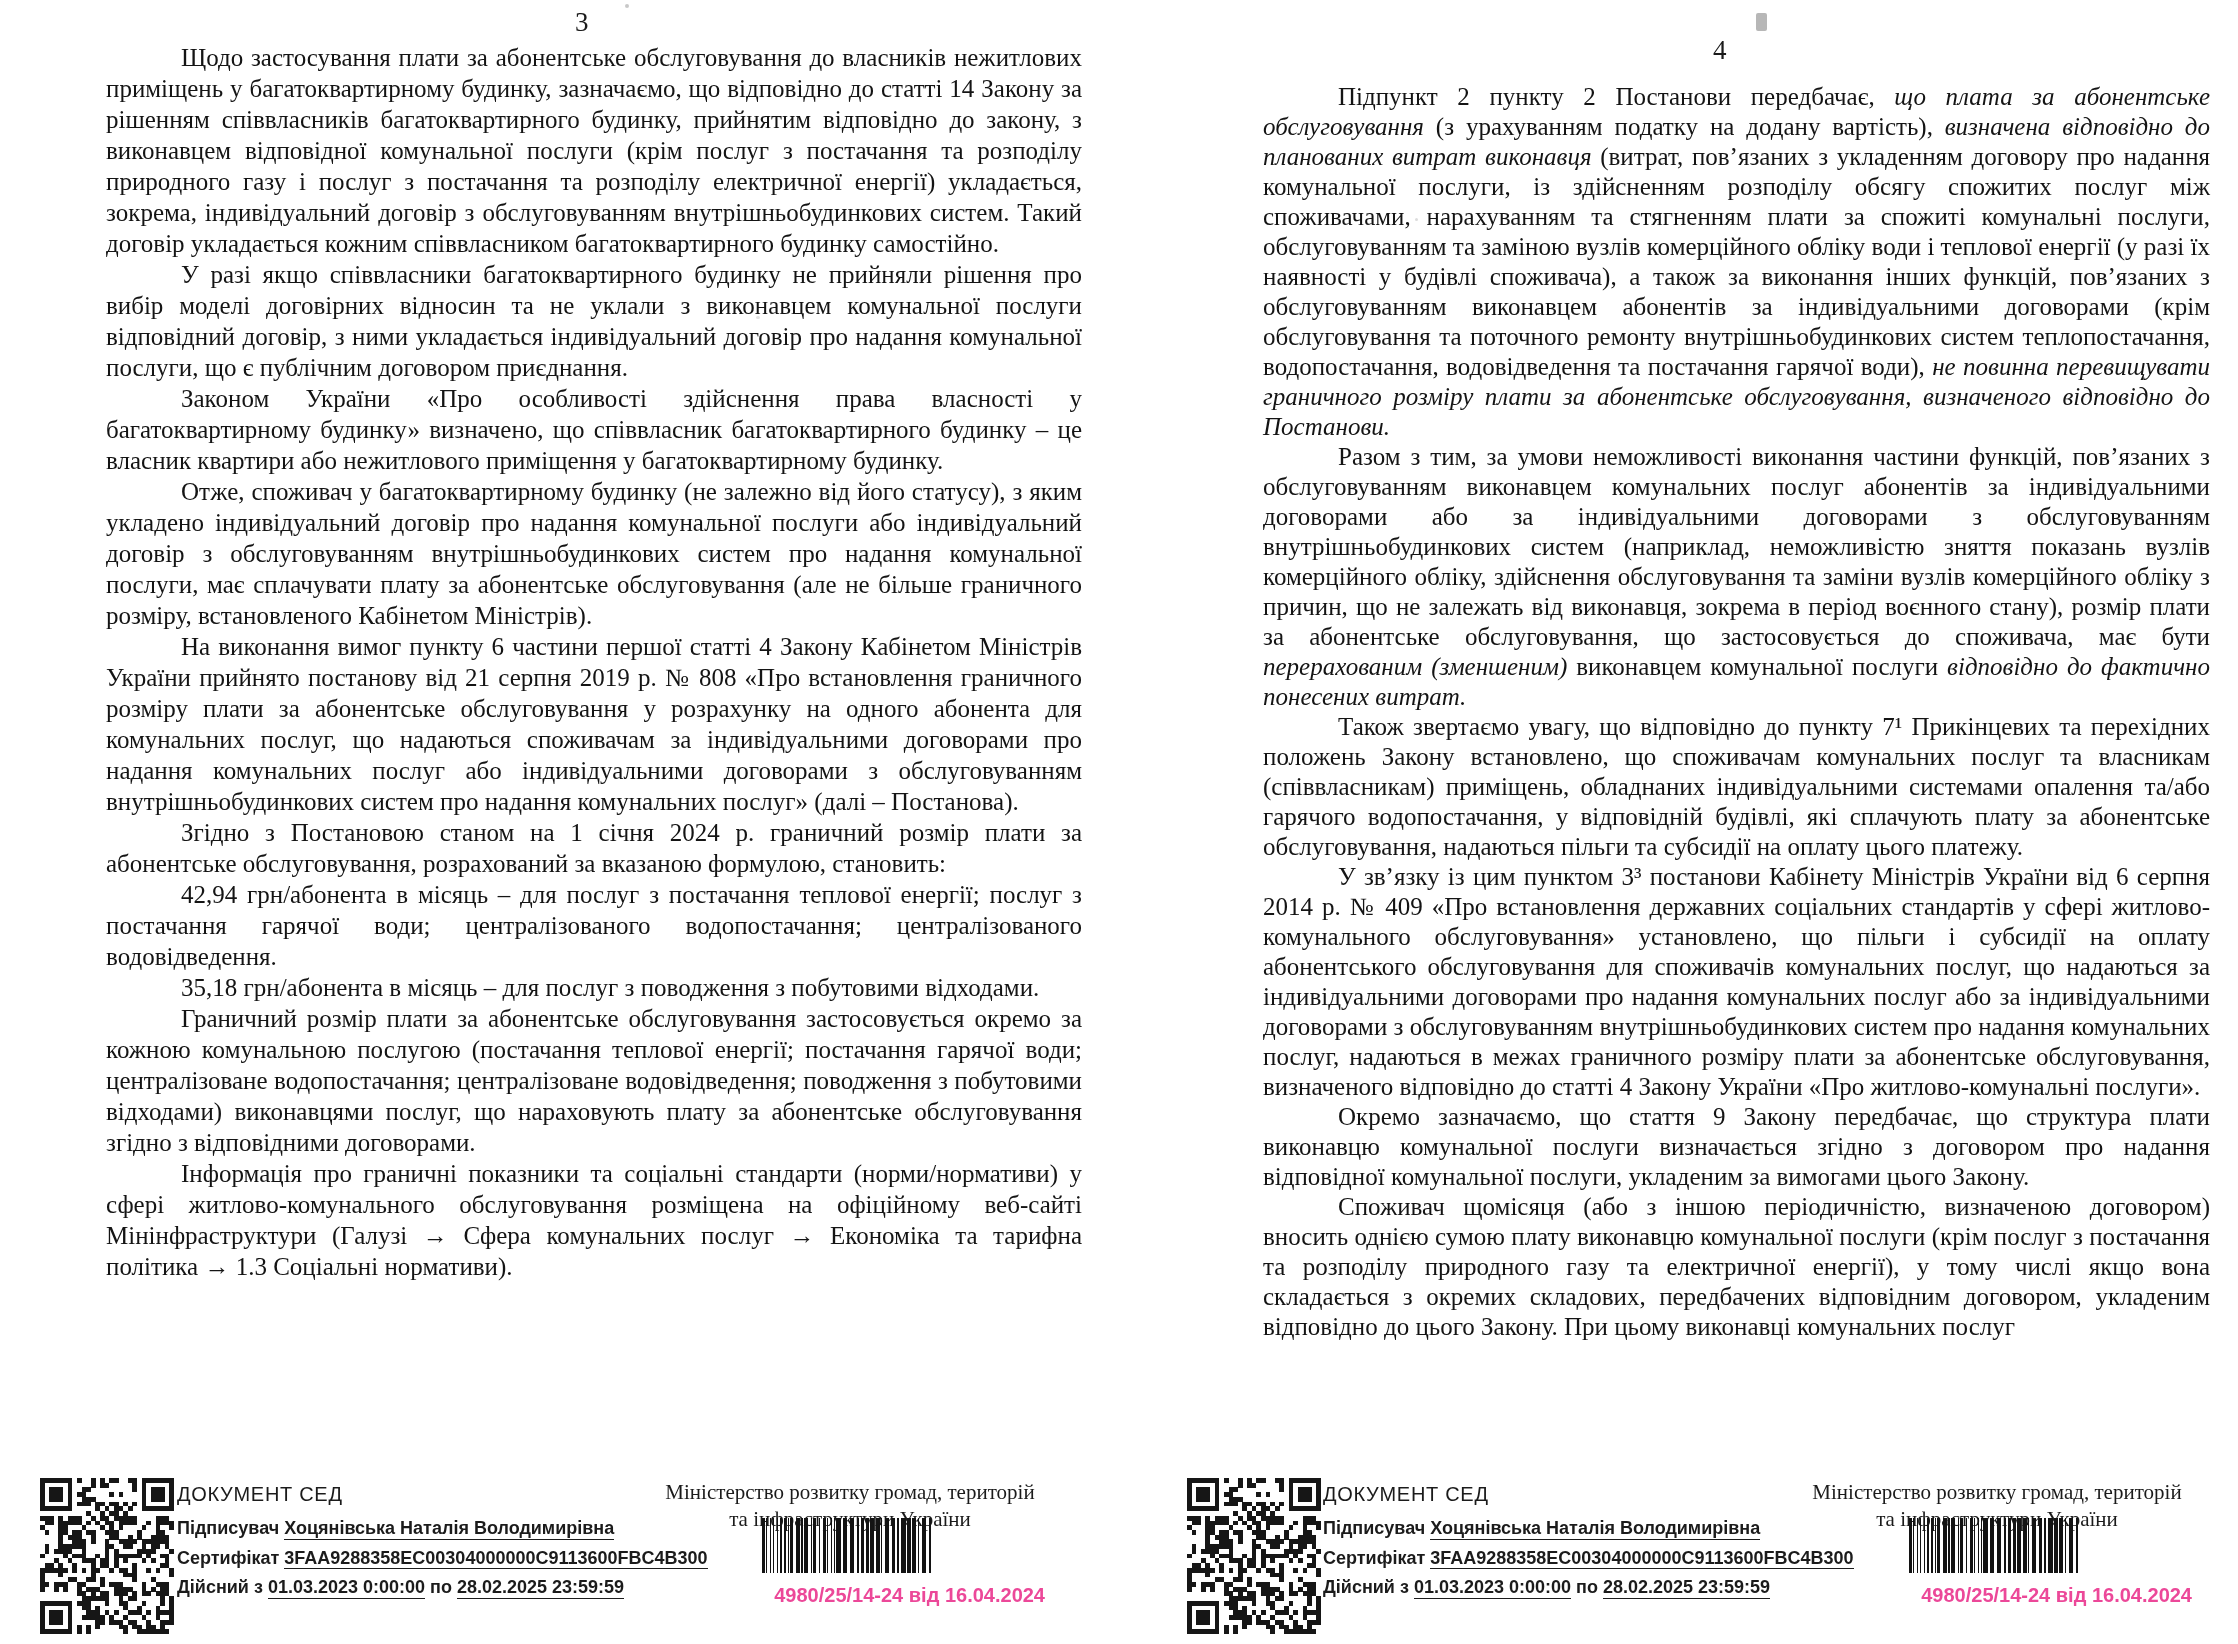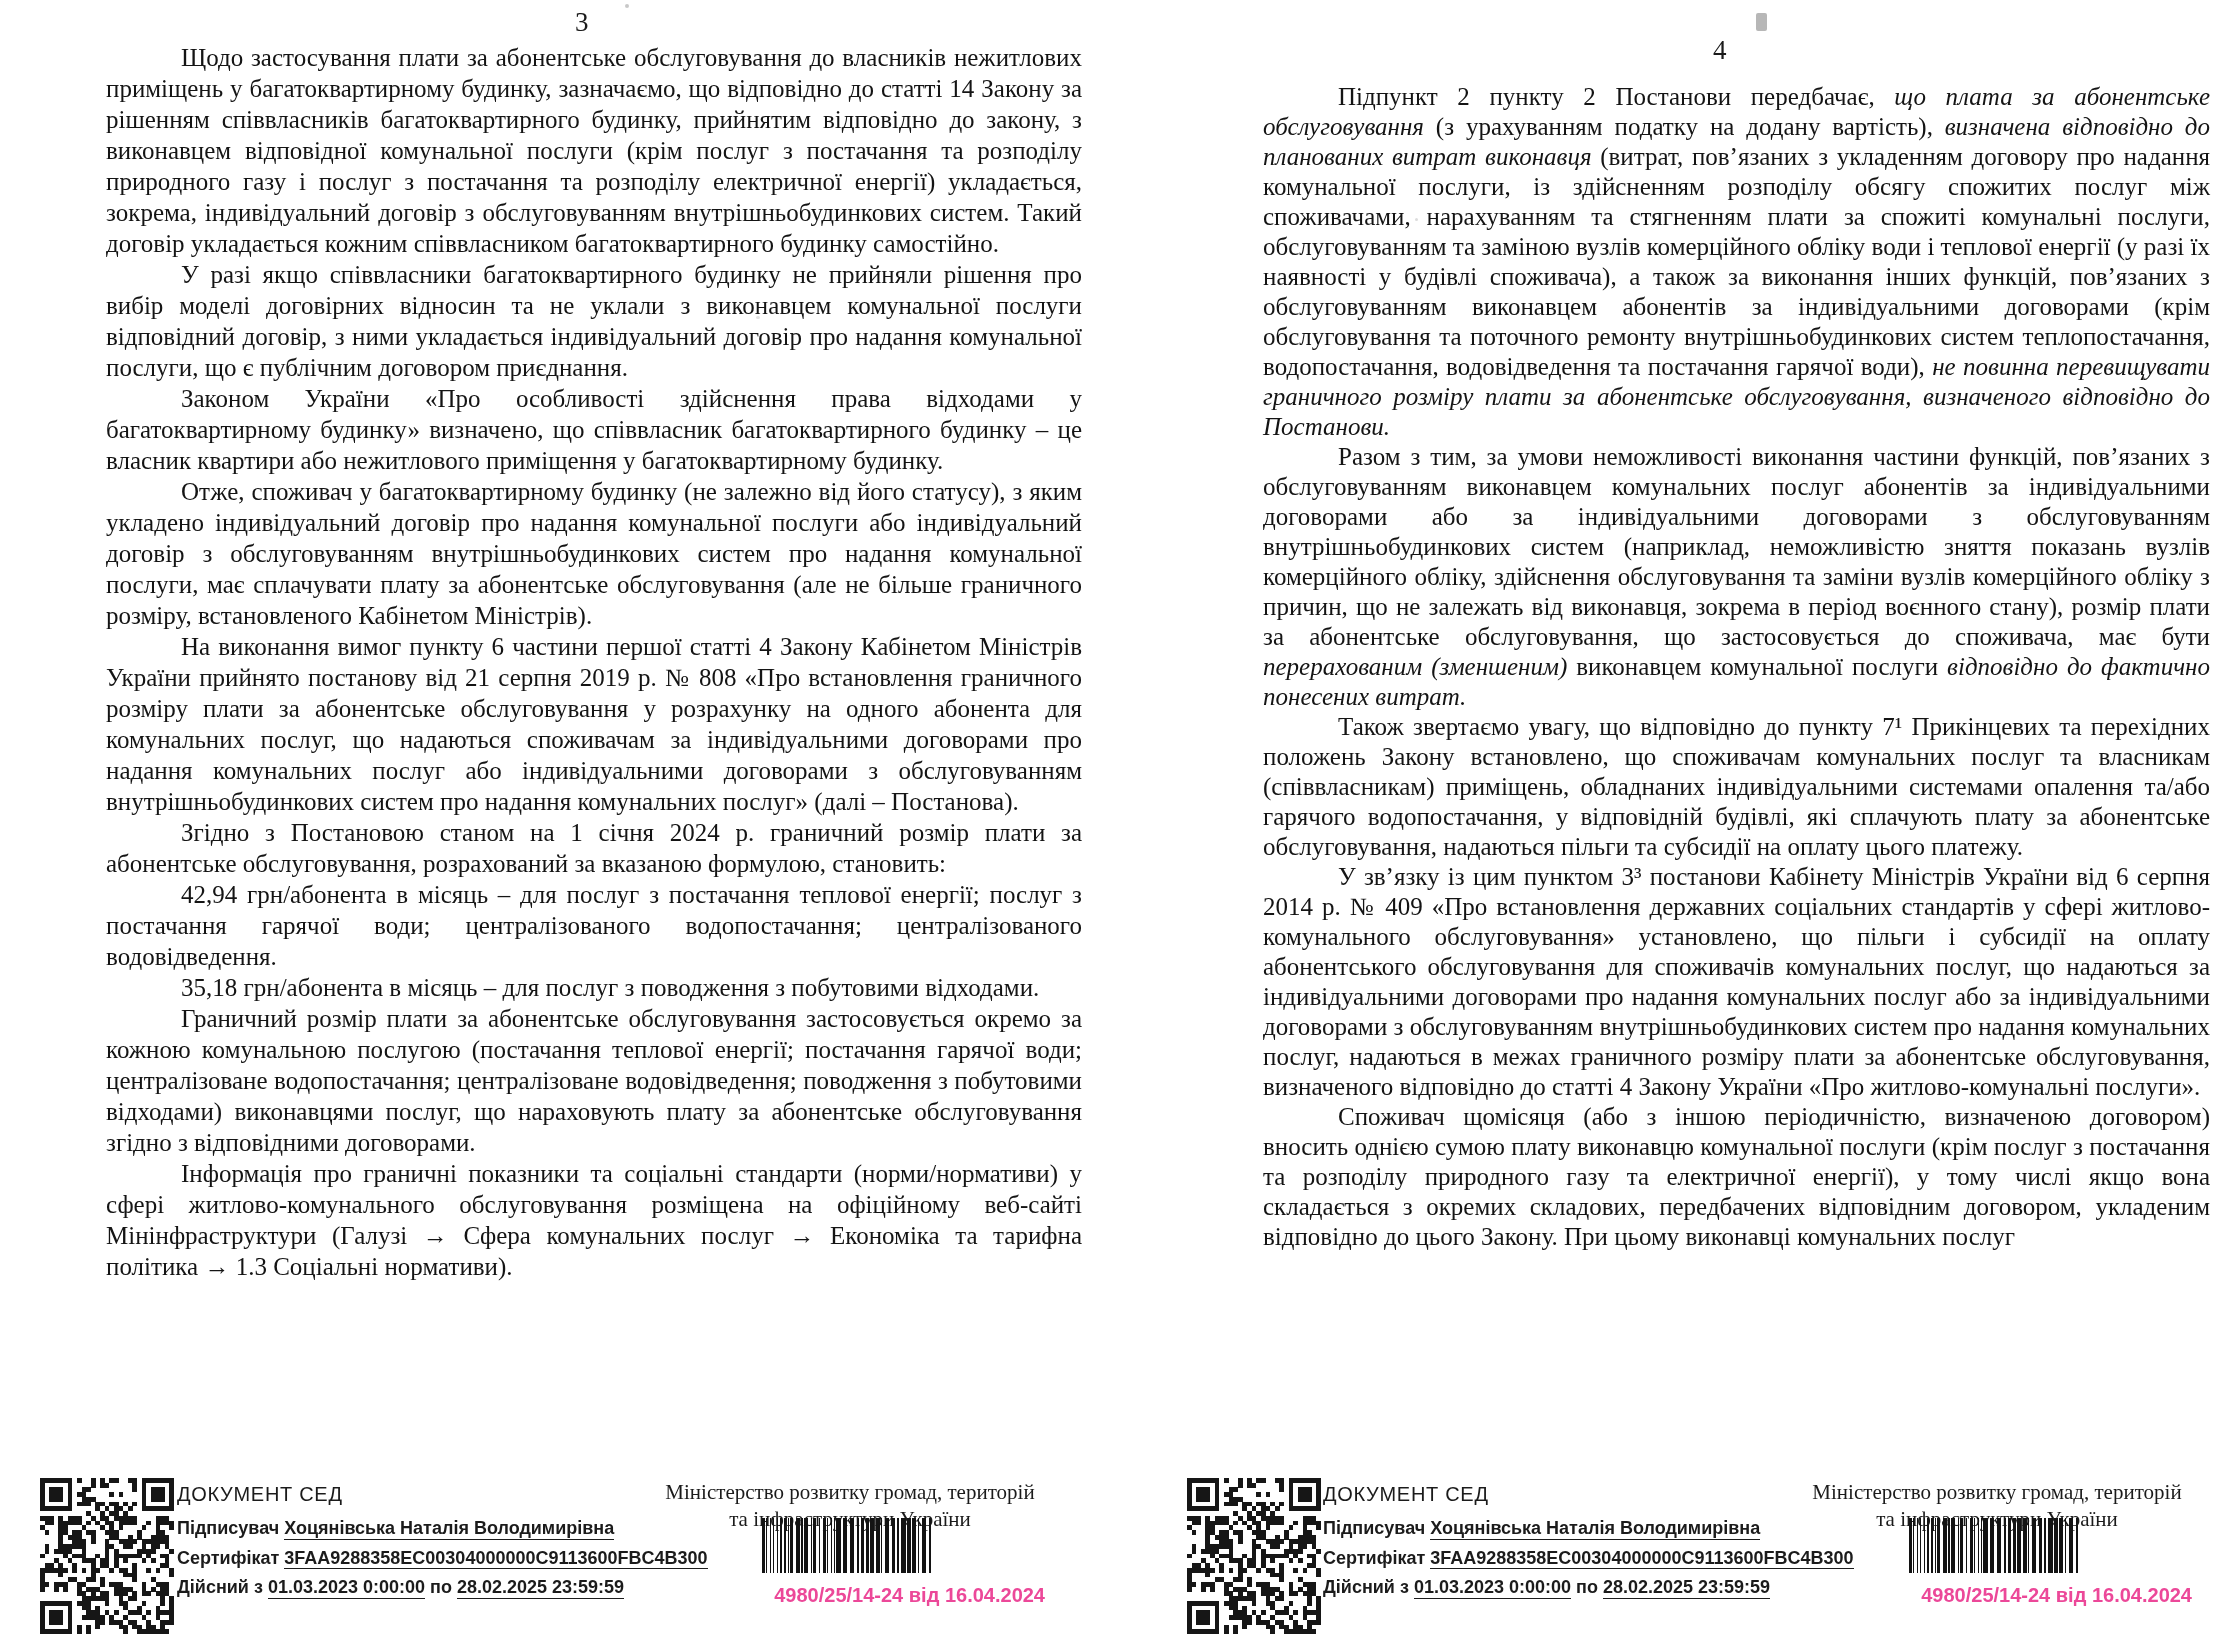--- a/index.html
+++ b/index.html
@@ -88,34 +88,35 @@
 <div class="page-number" id="pn4">4</div>
 
 <div class="smudge" id="sm1"></div>
 <div class="smudge" id="sm2"></div>
 <div class="smudge" id="sm3"></div>
 <div class="smudge" id="sm4"></div>
 
 <div class="textcol" id="col3">
     <p><span>Щодо застосування плати за абонентське обслуговування до власників нежитлових приміщень у багатоквартирному будинку, зазначаємо, що відповідно до статті 14 Закону за рішенням співвласників багатоквартирного будинку, прийнятим відповідно до закону, з виконавцем відповідної комунальної послуги (крім послуг з постачання та розподілу природного газу і послуг з постачання та розподілу електричної енергії) укладається, зокрема, індивідуальний договір з обслуговуванням внутрішньобудинкових систем. Такий договір укладається кожним співвласником багатоквартирного будинку самостійно.</span></p>
     <p><span>У разі якщо співвласники багатоквартирного будинку не прийняли рішення про вибір моделі договірних відносин та не уклали з виконавцем комунальної послуги відповідний договір, з ними укладається індивідуальний договір про надання комунальної послуги, що є публічним договором приєднання.</span></p>
-    <p><span>Законом України «Про особливості здійснення права відходами у багатоквартирному будинку» визначено, що співвласник багатоквартирного будинку – це власник квартири або нежитлового приміщення у багатоквартирному будинку.</span></p>
+    <p><span>Законом України «Про особливості здійснення права власності у багатоквартирному будинку» визначено, що співвласник багатоквартирного будинку – це власник квартири або нежитлового приміщення у багатоквартирному будинку.</span></p>
     <p><span>Отже, споживач у багатоквартирному будинку (не залежно від його статусу), з яким укладено індивідуальний договір про надання комунальної послуги або індивідуальний договір з обслуговуванням внутрішньобудинкових систем про надання комунальної послуги, має сплачувати плату за абонентське обслуговування (але не більше граничного розміру, встановленого Кабінетом Міністрів).</span></p>
     <p><span>На виконання вимог пункту 6 частини першої статті 4 Закону Кабінетом Міністрів України прийнято постанову від 21 серпня 2019 р. № 808 «Про встановлення граничного розміру плати за абонентське обслуговування у розрахунку на одного абонента для комунальних послуг, що надаються споживачам за індивідуальними договорами про надання комунальних послуг або індивідуальними договорами з обслуговуванням внутрішньобудинкових систем про надання комунальних послуг» (далі – Постанова).</span></p>
     <p><span>Згідно з Постановою станом на 1 січня 2024 р. граничний розмір плати за абонентське обслуговування, розрахований за вказаною формулою, становить:</span></p>
     <p><span>42,94 грн/абонента в місяць – для послуг з постачання теплової енергії; послуг з постачання гарячої води; централізованого водопостачання; централізованого водовідведення.</span></p>
     <p><span>35,18 грн/абонента в місяць – для послуг з поводження з побутовими відходами.</span></p>
     <p><span>Граничний розмір плати за абонентське обслуговування застосовується окремо за кожною комунальною послугою (постачання теплової енергії; постачання гарячої води; централізоване водопостачання; централізоване водовідведення; поводження з побутовими відходами) виконавцями послуг, що нараховують плату за абонентське обслуговування згідно з відповідними договорами.</span></p>
     <p><span>Інформація про граничні показники та соціальні стандарти (норми/нормативи) у сфері житлово-комунального обслуговування розміщена на офіційному веб-сайті Мінінфраструктури (Галузі → Сфера комунальних послуг → Економіка та тарифна політика → 1.3 Соціальні нормативи).</span></p>
   </div>
 <div class="textcol" id="col4">
     <p><span>Підпункт 2 пункту 2 Постанови передбачає, </span><i>що плата за абонентське обслуговування</i><span> (з урахуванням податку на додану вартість), </span><i>визначена відповідно до планованих витрат виконавця</i><span> (витрат, пов’язаних з укладенням договору про надання комунальної послуги, із здійсненням розподілу обсягу спожитих послуг між споживачами, нарахуванням та стягненням плати за спожиті комунальні послуги, обслуговуванням та заміною вузлів комерційного обліку води і теплової енергії (у разі їх наявності у будівлі споживача), а також за виконання інших функцій, пов’язаних з обслуговуванням виконавцем абонентів за індивідуальними договорами (крім обслуговування та поточного ремонту внутрішньобудинкових систем теплопостачання, водопостачання, водовідведення та постачання гарячої води), </span><i>не повинна перевищувати граничного розміру плати за абонентське обслуговування, визначеного відповідно до Постанови.</i></p>
     <p><span>Разом з тим, за умови неможливості виконання частини функцій, пов’язаних з обслуговуванням виконавцем комунальних послуг абонентів за індивідуальними договорами або за індивідуальними договорами з обслуговуванням внутрішньобудинкових систем (наприклад, неможливістю зняття показань вузлів комерційного обліку, здійснення обслуговування та заміни вузлів комерційного обліку з причин, що не залежать від виконавця, зокрема в період воєнного стану), розмір плати за абонентське обслуговування, що застосовується до споживача, має бути </span><i>перерахованим (зменшеним)</i><span> виконавцем комунальної послуги </span><i>відповідно до фактично понесених витрат.</i></p>
     <p><span>Також звертаємо увагу, що відповідно до пункту 7¹ Прикінцевих та перехідних положень Закону встановлено, що споживачам комунальних послуг та власникам (співвласникам) приміщень, обладнаних індивідуальними системами опалення та/або гарячого водопостачання, у відповідній будівлі, які сплачують плату за абонентське обслуговування, надаються пільги та субсидії на оплату цього платежу.</span></p>
     <p><span>У зв’язку із цим пунктом 3³ постанови Кабінету Міністрів України від 6 серпня 2014 р. № 409 «Про встановлення державних соціальних стандартів у сфері житлово-комунального обслуговування» установлено, що пільги і субсидії на оплату абонентського обслуговування для споживачів комунальних послуг, що надаються за індивідуальними договорами про надання комунальних послуг або за індивідуальними договорами з обслуговуванням внутрішньобудинкових систем про надання комунальних послуг, надаються в межах граничного розміру плати за абонентське обслуговування, визначеного відповідно до статті 4 Закону України «Про житлово-комунальні послуги».</span></p>
+    <p><span>Окремо зазначаємо, що стаття 9 Закону передбачає, що структура плати виконавцю комунальної послуги визначається згідно з договором про надання відповідної комунальної послуги, укладеним за вимогами цього Закону.</span></p>
     <p><span>Споживач щомісяця (або з іншою періодичністю, визначеною договором) вносить однією сумою плату виконавцю комунальної послуги (крім послуг з постачання та розподілу природного газу та електричної енергії), у тому числі якщо вона складається з окремих складових, передбачених відповідним договором, укладеним відповідно до цього Закону. При цьому виконавці комунальних послуг</span></p>
   </div>
 
 <div class="qr" id="qr3"><svg viewBox="0 0 29 33" preserveAspectRatio="none" shape-rendering="crispEdges">
       <rect x="8" y="0" width="1.02" height="1.02"></rect>
       <rect x="11" y="0" width="1.02" height="1.02"></rect>
       <rect x="13" y="0" width="1.02" height="1.02"></rect>
       <rect x="15" y="0" width="1.02" height="1.02"></rect>
       <rect x="16" y="0" width="1.02" height="1.02"></rect>
       <rect x="19" y="0" width="1.02" height="1.02"></rect>

